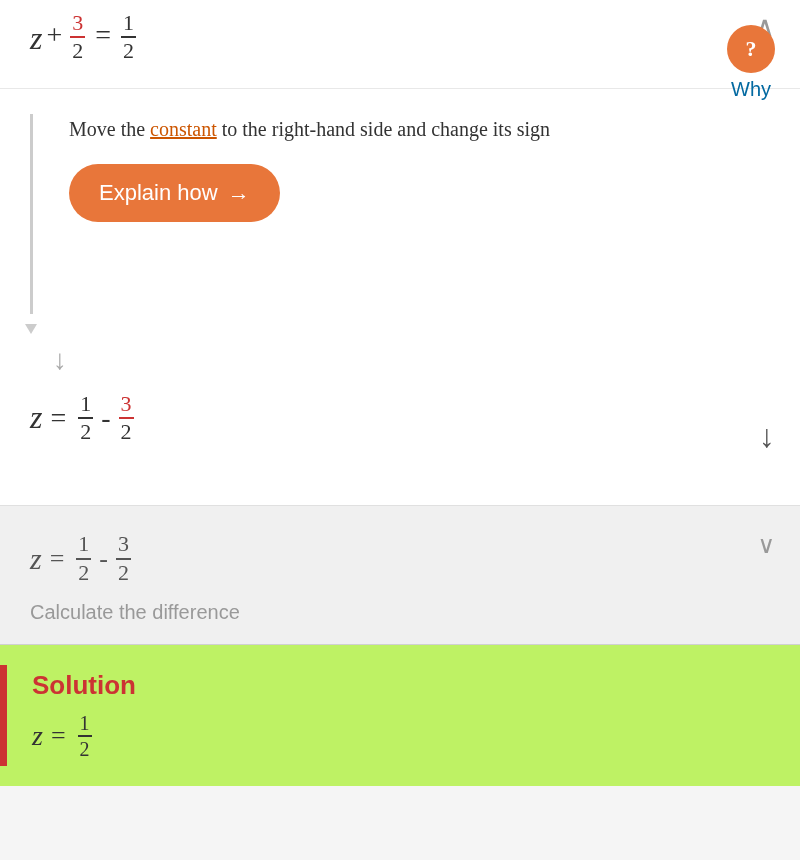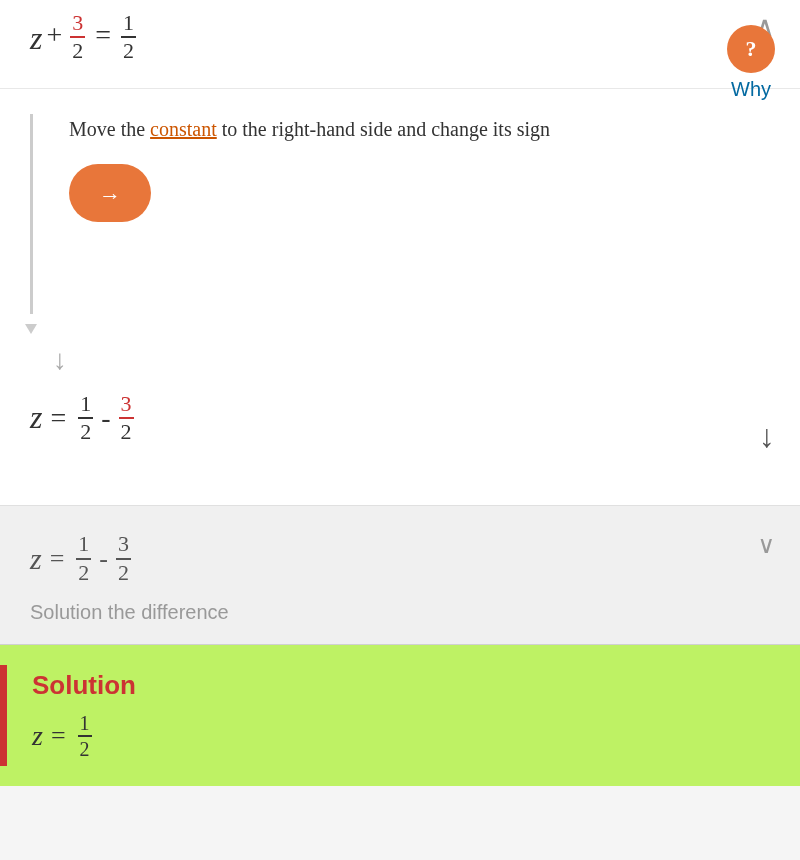--- a/index.html
+++ b/index.html
@@ -378,20 +378,21 @@
     </span>
   </div>
 
   <div class="content-area">
     <div class="left-border-line"></div>
     <div class="explanation-block">
       <p class="explanation-text">
         <span>Move the </span><span class="constant-link">constant</span><span> to the right-hand side and change its sign</span>
       </p>
       <button class="explain-btn">
+        <span>Explain how</span>
         <span class="arrow">→</span>
       </button>
     </div>
   </div>
 
   <div class="why-button-container">
     <div class="why-circle">
       <span>?</span>
     </div>
     <span class="why-label">Why</span>
@@ -430,21 +431,21 @@
       <span class="numerator">1</span>
       <span class="denominator">2</span>
     </span>
     <span class="bottom-minus">-</span>
     <span class="fraction fraction-gray">
       <span class="numerator">3</span>
       <span class="denominator">2</span>
     </span>
   </div>
 
-  <p class="calculate-text">Solution the difference</p>
+  <p class="calculate-text">Calculate the difference</p>
 
   <div class="divider"></div>
 
 </div>
 
 <div class="solution-section">
   <div class="solution-red-bar"></div>
   <div class="solution-content">
     <div class="solution-label">Solution</div>
     <div class="solution-eq">

